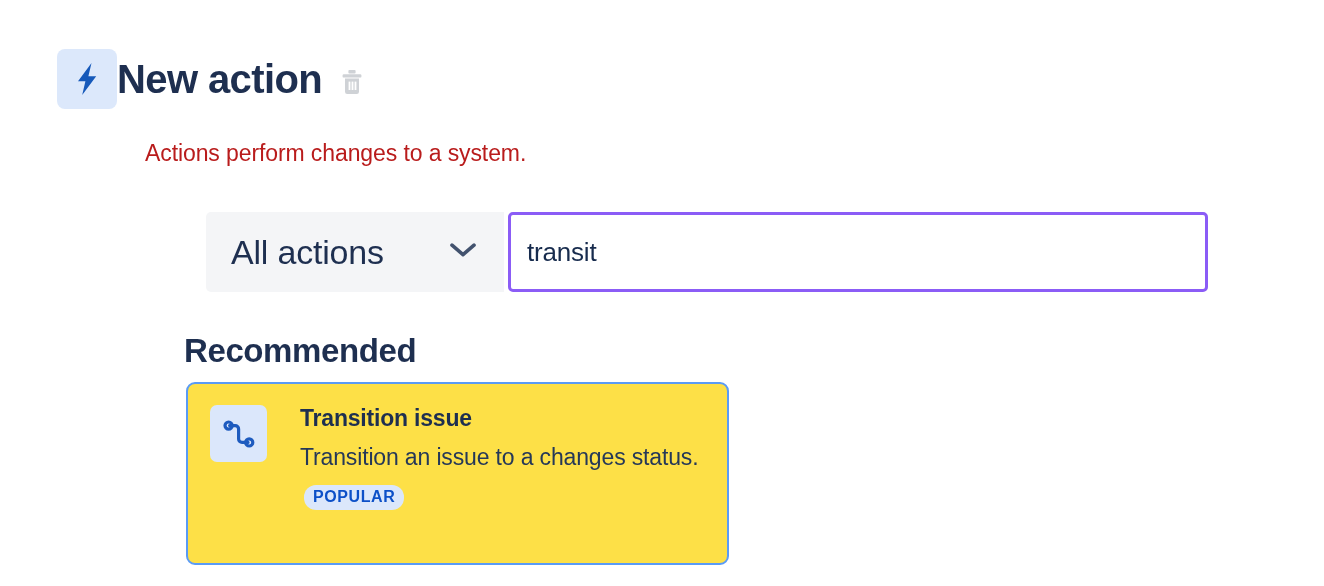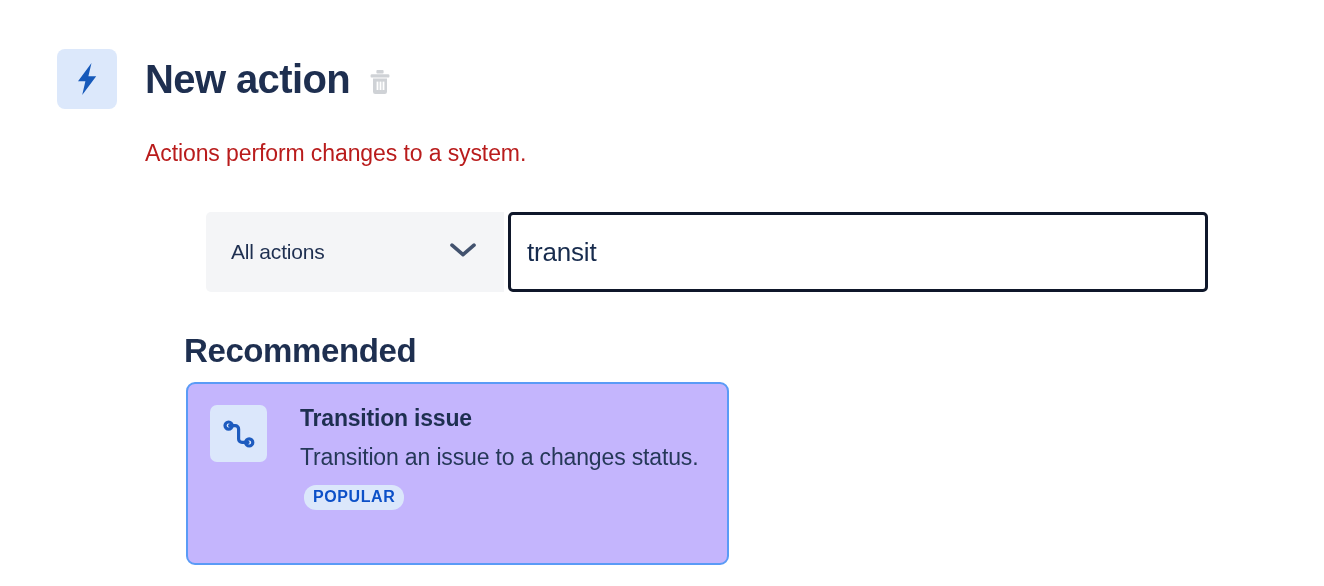--- a/index.html
+++ b/index.html
@@ -41,21 +41,20 @@
     display: flex;
     align-items: center;
     justify-content: center;
     flex: 0 0 auto;
   }
   .action-icon-box svg { display: block; }
 
   .title-wrap {
     display: flex;
     align-items: center;
-    margin-left: 28px;
     height: 60px;
   }
 
   .page-title {
     font-size: 40px;
     line-height: 44px;
     font-weight: 700;
     letter-spacing: -0.6px;
     color: #1e2f50;
     white-space: nowrap;
@@ -104,31 +103,31 @@
     border: none;
     border-radius: 5px 0 0 5px;
     display: flex;
     align-items: center;
     justify-content: space-between;
     padding: 0 24px 0 25px;
     cursor: pointer;
     font-family: "Liberation Sans", sans-serif;
   }
   .dropdown-label {
-    font-size: 21px;
+    font-size: 34px;
     color: #1e2f50;
     letter-spacing: -0.2px;
   }
   .chevron { display: block; margin-right: 3px; }
 
   .search-input-wrap {
     width: 700px;
     height: 80px;
     box-sizing: border-box;
-    border: 3px solid #0f172a;
+    border: 3px solid #8b5cf6;
     border-radius: 5px;
     background: #ffffff;
     display: flex;
     align-items: center;
     padding: 0 16px;
     margin-left: 4px;
   }
   .search-input {
     border: none;
     outline: none;
@@ -154,21 +153,21 @@
     line-height: 40px;
   }
 
   .rec-card {
     position: absolute;
     left: 186px;
     top: 382px;
     width: 543px;
     height: 183px;
     box-sizing: border-box;
-    background: #c4b5fd;
+    background: #fde047;
     border: 2px solid #5a9bf6;
     border-radius: 9px;
     cursor: pointer;
     padding: 20px 0 0 0;
   }
 
   .rec-inner {
     display: flex;
     align-items: flex-start;
     padding-left: 22px;

